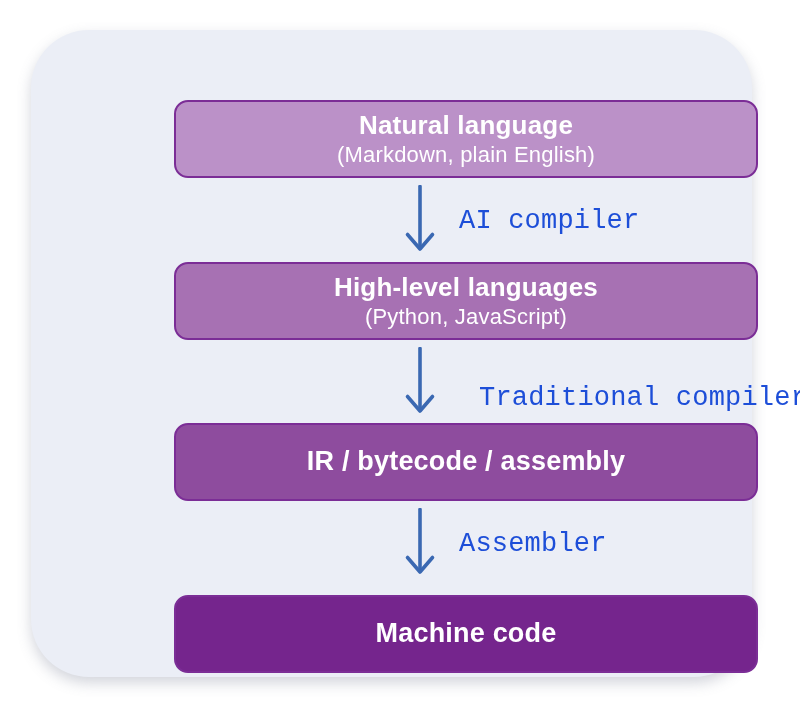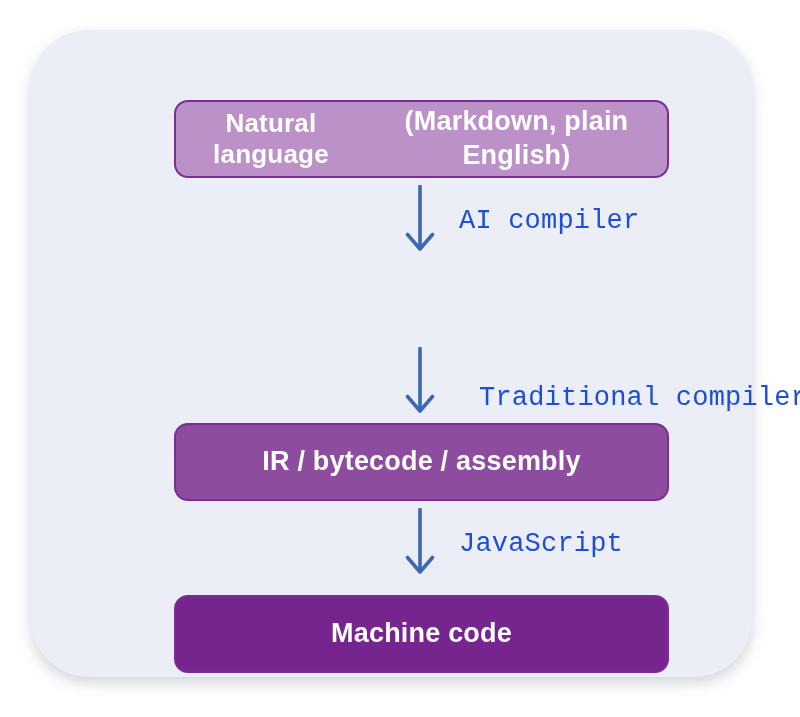--- a/index.html
+++ b/index.html
@@ -20,48 +20,48 @@
     top: 30px;
     width: 721px;
     height: 647px;
     background: #ebeef6;
     border-radius: 58px;
     box-shadow: 0 6px 14px rgba(110, 115, 140, 0.30);
   }
   .stage {
     position: absolute;
     left: 143px;
-    width: 495px;
+    width: 584px;
     height: 78px;
     box-sizing: border-box;
     border: 2px solid #7b2d96;
     border-radius: 14px;
     display: flex;
-    flex-direction: row;
+    flex-direction: column;
     align-items: center;
     justify-content: center;
     color: #ffffff;
     text-align: center;
   }
   .stage-0 { top: 70px; }
   .stage-1 { top: 232px; }
   .stage-2 { top: 393px; text-align: center; }
   .stage-3 { top: 558px; margin-top: 7px; }
   .stage-title {
     font-size: 26px;
     font-weight: 600;
     line-height: 1.18;
     letter-spacing: 0.2px;
   }
   .stage.single .stage-title {
     font-size: 27px;
   }
   .stage-subtitle {
-    font-size: 27px;
-    font-weight: 700;
+    font-size: 22px;
+    font-weight: 400;
     line-height: 1.25;
     letter-spacing: 0.2px;
   }
   .arrow {
     position: absolute;
     left: 373px;
     width: 32px;
     height: 68px;
   }
   .arrow-0 { top: 155px; }
@@ -101,35 +101,39 @@
       <div class="stage-title">Natural language</div>
       <div class="stage-subtitle">(Markdown, plain English)</div>
     </div>
 
     <svg class="arrow arrow-0" viewBox="0 0 32 68">
       <line x1="16" y1="1.5" x2="16" y2="63"></line>
       <polyline points="3.5,49.5 16,64 28.5,49.5"></polyline>
     </svg>
     <div class="arrow-label label-0">AI compiler</div>
 
+    <div class="stage stage-1" style="background: rgb(167, 113, 179);">
+      <div class="stage-title">High-level languages</div>
+      <div class="stage-subtitle">(Python, JavaScript)</div>
+    </div>
 
     <svg class="arrow arrow-1" viewBox="0 0 32 68">
       <line x1="16" y1="1.5" x2="16" y2="63"></line>
       <polyline points="3.5,49.5 16,64 28.5,49.5"></polyline>
     </svg>
     <div class="arrow-label label-1">Traditional compiler</div>
 
     <div class="stage stage-2 single" style="background: rgb(142, 76, 158);">
       <div class="stage-title">IR / bytecode / assembly</div>
     </div>
 
     <svg class="arrow arrow-2" viewBox="0 0 32 68">
       <line x1="16" y1="1.5" x2="16" y2="63"></line>
       <polyline points="3.5,49.5 16,64 28.5,49.5"></polyline>
     </svg>
-    <div class="arrow-label label-2">JavaScript</div>
+    <div class="arrow-label label-2">Assembler</div>
 
     <div class="stage stage-3 single" style="background: rgb(117, 37, 141);">
       <div class="stage-title">Machine code</div>
     </div>
 
   </div>
 </div>
 
 </body></html>

